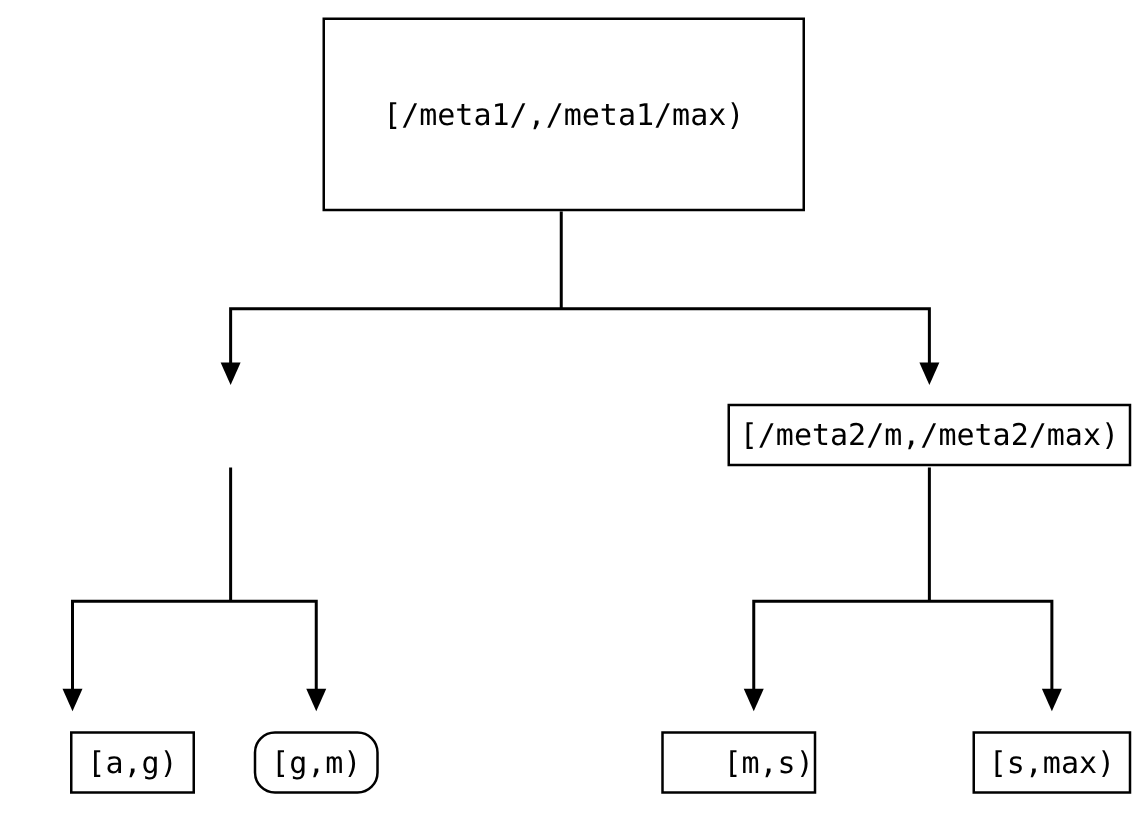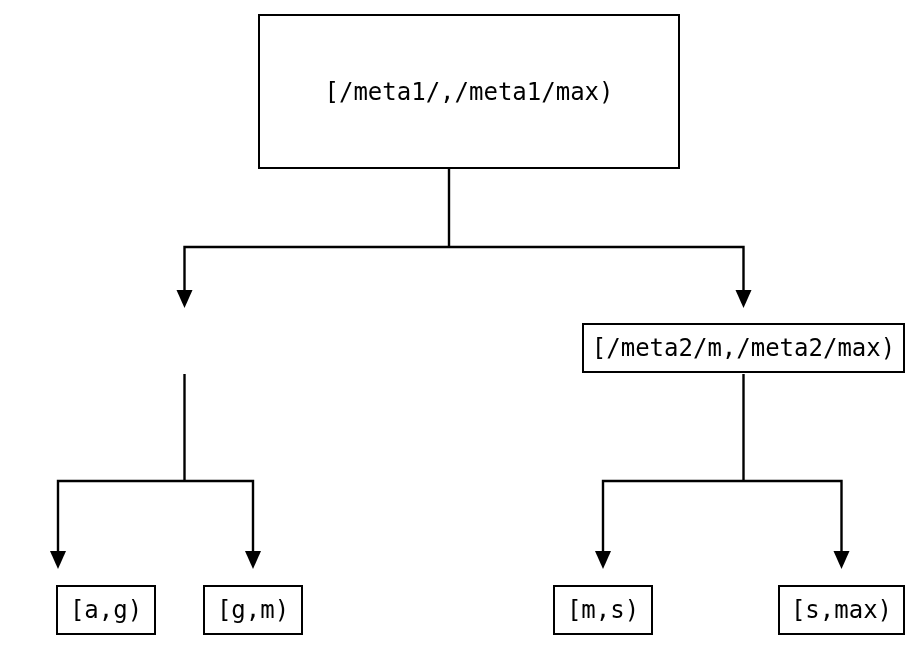--- a/index.html
+++ b/index.html
@@ -38,26 +38,26 @@
     border: 2.5px solid var(--node-border, #000000);
     background: var(--node-fill, #ffffff);
     color: var(--text, #000000);
     display: flex;
     align-items: center;
     justify-content: center;
     font-size: 24px;
     line-height: 1;
     white-space: pre;
   }
-  #node-root      { left: 258px; top: 14px;  width: 422px; height: 155px; }
+  #node-root      { left: 258px; top: 14px;  width: 386px; height: 155px; }
   #node-left      { left: 22px;  top: 323px; width: 325px; height: 50px; }
   #node-right     { left: 582px; top: 323px; width: 323px; height: 50px; }
   #node-leaf-ag   { left: 8px;   top: 585px; width: 100px; height: 50px; margin-left: 48px; }
-  #node-leaf-gm   { left: 203px; top: 585px; width: 100px; height: 50px; }
-  #node-leaf-ms   { left: 553px; top: 585px; width: 100px; height: 50px; }
+  #node-leaf-gm   { left: 203px; top: 585px; width: 100px; height: 50px; border-radius: 17px; }
+  #node-leaf-ms   { left: 529px; top: 585px; width: 124px; height: 50px; justify-content: flex-end; }
   #node-leaf-smax { left: 778px; top: 585px; width: 127px; height: 50px; justify-content: center; }
 </style>
 </head>
 <body>
 
 <div class="canvas">
 
   <svg class="edge-layer" viewBox="0 0 912 652" xmlns="http://www.w3.org/2000/svg">
 
     <path d="M449 169 L449 247"></path>

